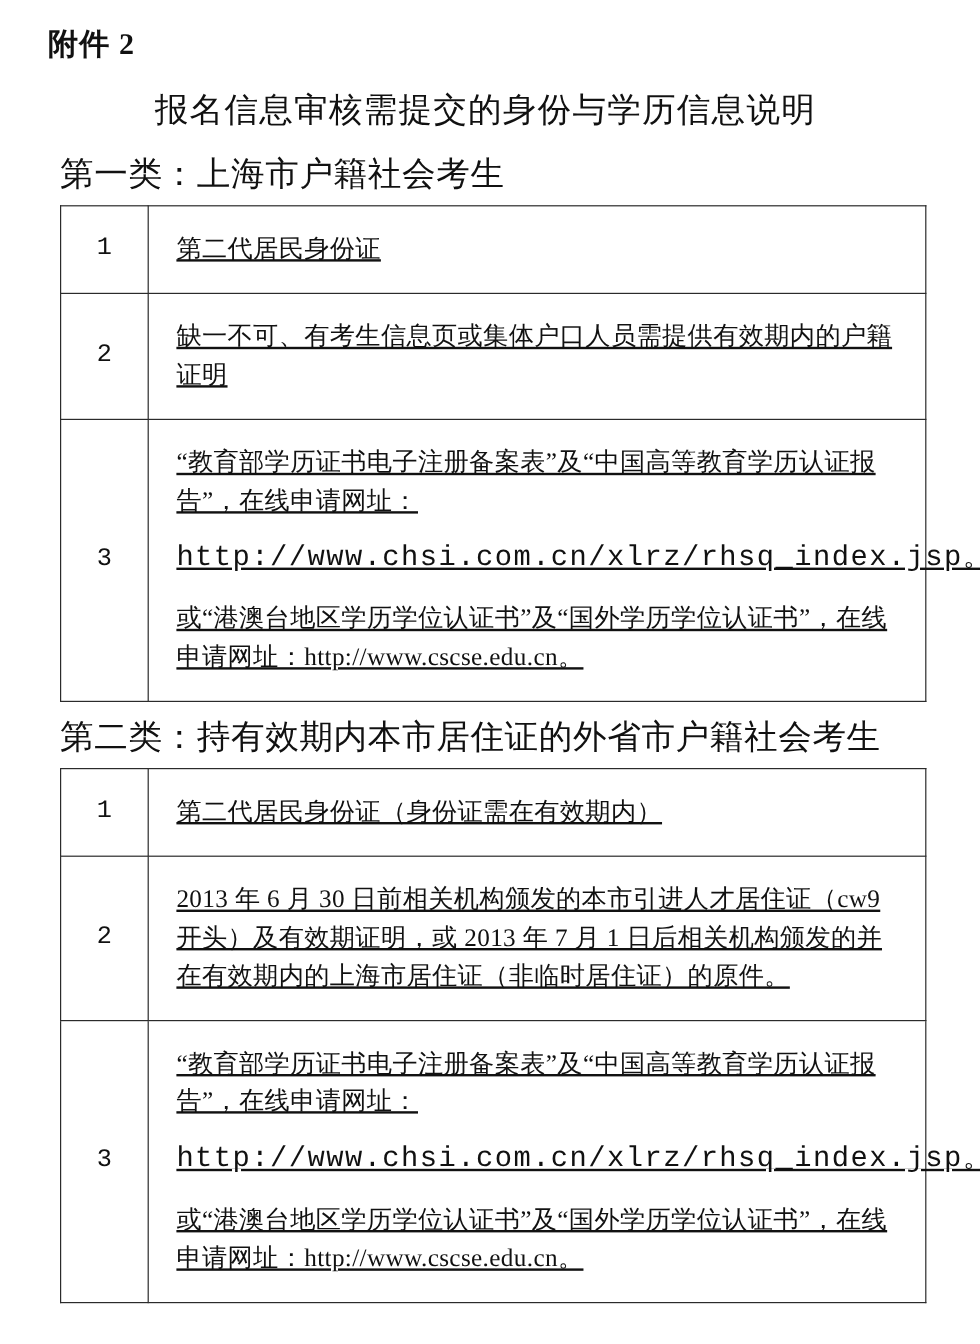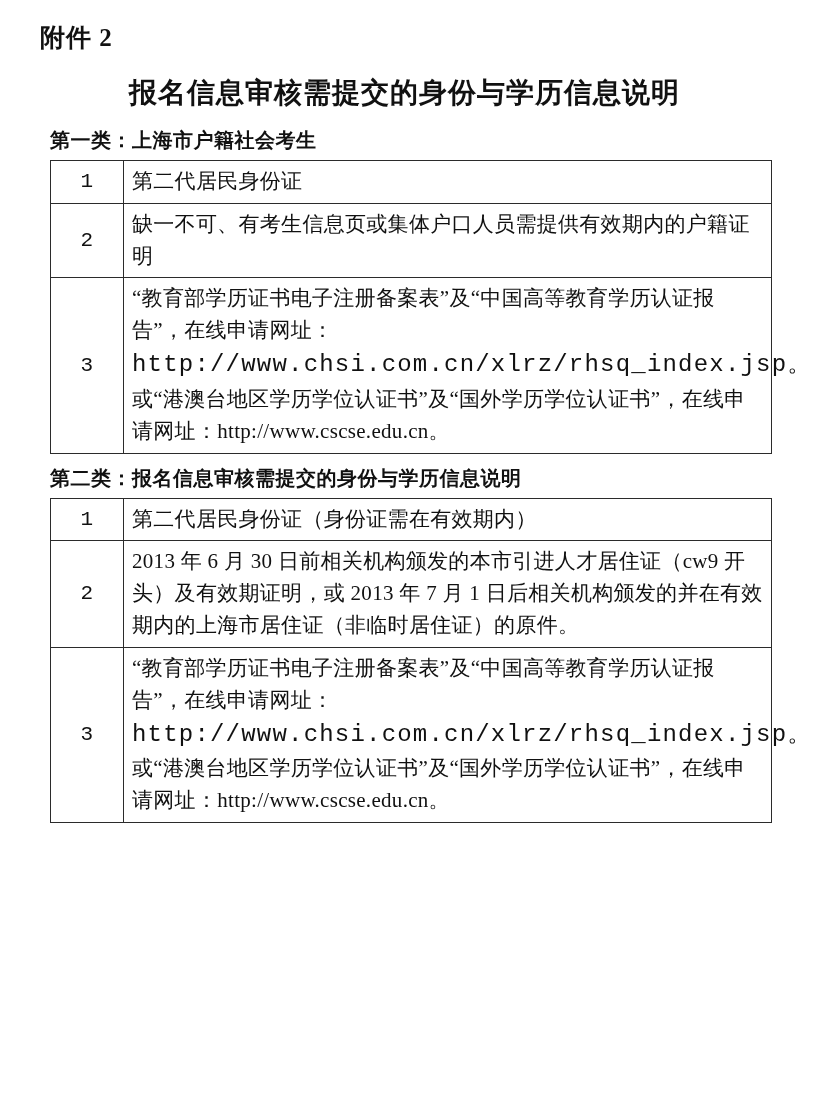--- a/index.html
+++ b/index.html
@@ -23,37 +23,37 @@
   }
   .attachment-label {
     font-size: 25px;
     font-weight: 700;
     letter-spacing: 1px;
     margin: 0 0 4px 0;
     line-height: 1.3;
   }
   .doc-title {
     font-size: 28px;
-    font-weight: 700;
+    font-weight: 400;
     text-align: center;
     letter-spacing: 1px;
     margin: 18px 0 14px 0;
     line-height: 1.4;
   }
   .intro {
     font-size: 24px;
     line-height: 1.58;
     text-indent: 2em;
     margin: 10px 6px 14px 6px;
     letter-spacing: 0.5px;
     text-align: justify;
   }
   .section-heading {
-    font-size: 20px;
-    font-weight: 700;
+    font-size: 28px;
+    font-weight: 400;
     letter-spacing: 0.5px;
     margin: 10px 0 6px 10px;
     line-height: 1.4;
   }
   table.info-table {
     width: 722px;
     margin: 0 0 2px 10px;
     border-collapse: collapse;
     table-layout: fixed;
   }
@@ -68,21 +68,22 @@
   td.idx {
     width: 56px;
     text-align: center;
     font-size: 20px;
     font-family: "Liberation Mono", "DejaVu Sans Mono", monospace;
   }
   td.content {
     text-align: left;
   }
   .content p {
-    margin: 0;
+    margin: 15px;
+    text-decoration: underline;
   }
   .mono {
     font-family: "Liberation Mono", "DejaVu Sans Mono", monospace;
     letter-spacing: 1.2px;
     font-size: 24px;
   }
   .tight {
     letter-spacing: 0.2px;
   }
 </style>
@@ -115,21 +116,21 @@
         <td class="idx">3</td>
         <td class="content">
           <p>“教育部学历证书电子注册备案表”及“中国高等教育学历认证报告”，在线申请网址：</p>
           <p class="mono">http://www.chsi.com.cn/xlrz/rhsq_index.jsp。</p>
           <p>或“港澳台地区学历学位认证书”及“国外学历学位认证书”，在线申请网址：http://www.cscse.edu.cn。</p>
         </td>
       </tr>
     </tbody>
   </table>
 
-  <div class="section-heading">第二类：报名信息审核需提交的身份与学历信息说明</div>
+  <div class="section-heading">第二类：持有效期内本市居住证的外省市户籍社会考生</div>
   <table class="info-table">
     <tbody>
       <tr>
         <td class="idx">1</td>
         <td class="content">
           <p>第二代居民身份证（身份证需在有效期内）</p>
         </td>
       </tr>
       <tr>
         <td class="idx">2</td>

